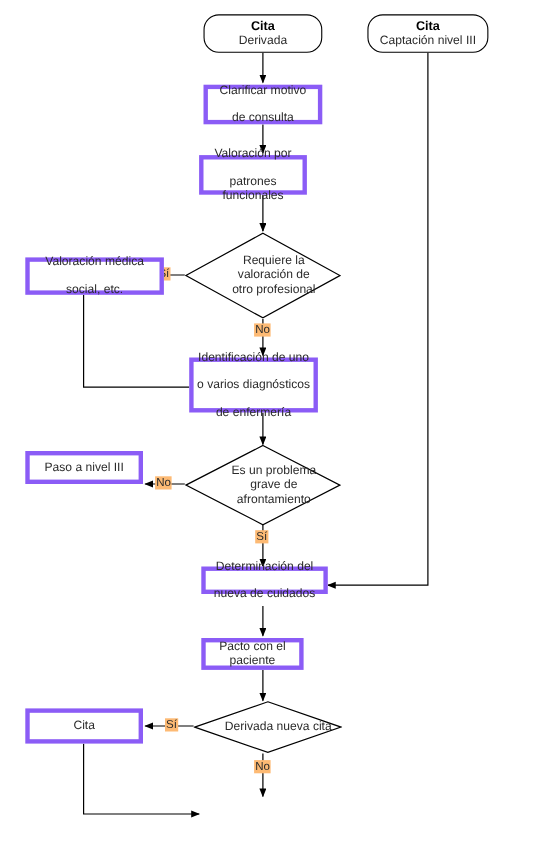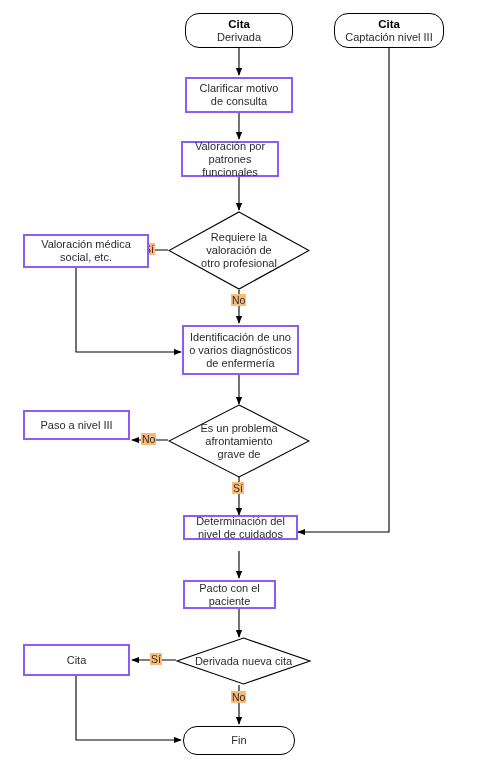--- a/index.html
+++ b/index.html
@@ -31,39 +31,40 @@
     display: flex;
     flex-direction: column;
     justify-content: center;
     text-align: center;
     color: #2b2b2b;
     font-size: 11px;
     line-height: 13px;
     background: #ffffff;
   }
   .node.process {
-    border: 2px solid #8b5cf6;
+    border: 4px solid #8b5cf6;
+    gap: 12px;
   }
   .node.terminator {
     border: 1px solid #000000;
     border-radius: 14px;
   }
   .node .title {
     font-weight: bold;
     color: #000000;
     font-size: 11.5px;
   }
   .node .sub {
     font-weight: normal;
   }
   .diamond {
     position: absolute;
     display: flex;
     align-items: center;
-    justify-content: center;
+    justify-content: flex-end;
     text-align: center;
     font-size: 11px;
     line-height: 13px;
     color: #2b2b2b;
   }
   .diamond > svg {
     position: absolute;
     left: 0;
     top: 0;
   }
@@ -159,47 +160,47 @@
   </div>
 
   <span class="edge-label" style="left:143px; top:243px;">Sí</span>
   <span class="edge-label" style="left:231px; top:294px;">No</span>
 
   <div class="node process" style="left:23px; top:234px; width:126px; height:34px;">
     <span>Valoración médica</span>
     <span>social, etc.</span>
   </div>
 
-  <div class="node process" style="left:182px; top:325px; width:117px; height:50px;">
+  <div class="node process" style="left:172px; top:325px; width:117px; height:50px;">
     <span>Identificación de uno</span>
     <span>o varios diagnósticos</span>
     <span>de enfermería</span>
   </div>
 
   <div class="diamond" style="left:168px; top:404px; width:142px; height:74px;">
     <svg width="142" height="74" viewBox="0 0 142 74" xmlns="http://www.w3.org/2000/svg">
       <polygon points="71,1 141,37 71,73 1,37" fill="#ffffff" stroke="#000000" stroke-width="1.1"></polygon>
     </svg>
     <div class="dtext">
       <div>Es un problema</div>
+      <div>grave de</div>
       <div>afrontamiento</div>
-      <div>grave de</div>
     </div>
   </div>
 
   <span class="edge-label" style="left:141px; top:433px;">No</span>
   <span class="edge-label" style="left:232px; top:482px;">Sí</span>
 
   <div class="node process" style="left:23px; top:410px; width:107px; height:30px;">
     <span>Paso a nivel III</span>
   </div>
 
   <div class="node process" style="left:183px; top:515px; width:115px; height:25px;">
     <span>Determinación del</span>
-    <span>nivel de cuidados</span>
+    <span>nueva de cuidados</span>
   </div>
 
   <div class="node process" style="left:183px; top:580px; width:93px; height:29px;">
     <span>Pacto con el paciente</span>
   </div>
 
   <div class="diamond" style="left:176px; top:637px; width:135px; height:48px;">
     <svg width="135" height="48" viewBox="0 0 135 48" xmlns="http://www.w3.org/2000/svg">
       <polygon points="67.5,1 134,24 67.5,47 1,24" fill="#ffffff" stroke="#000000" stroke-width="1.1"></polygon>
     </svg>
@@ -208,17 +209,14 @@
     </div>
   </div>
 
   <span class="edge-label" style="left:150px; top:653px;">Sí</span>
   <span class="edge-label" style="left:231px; top:691px;">No</span>
 
   <div class="node process" style="left:23px; top:644px; width:107px; height:32px;">
     <span>Cita</span>
   </div>
 
-  <div class="node terminator" style="left:183px; top:726px; width:112px; height:29px;">
-    <span>Fin</span>
-  </div>
 
 </div>
 
 </body></html>

